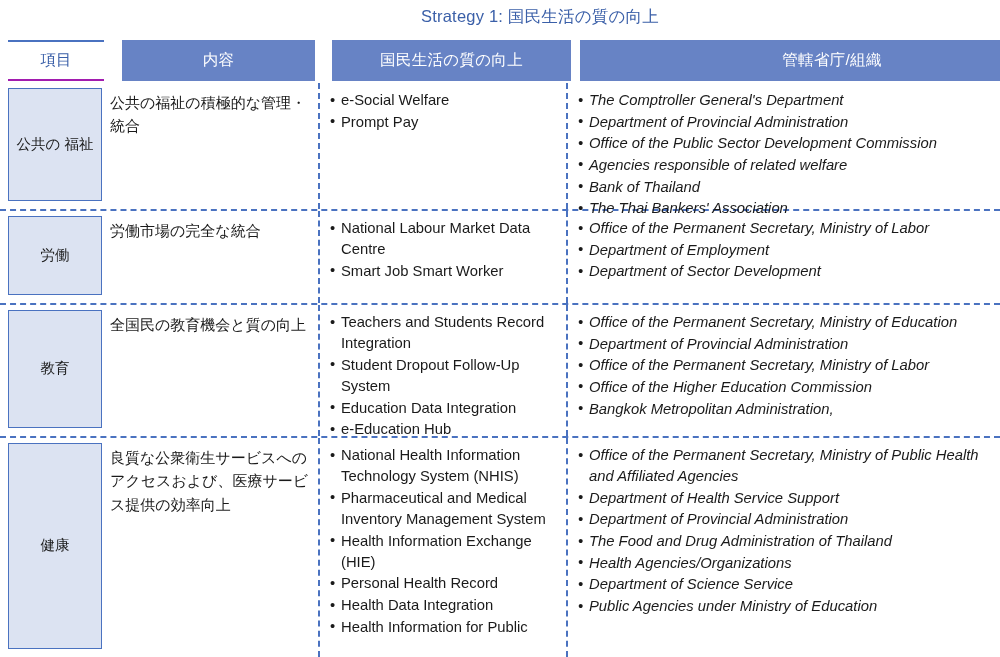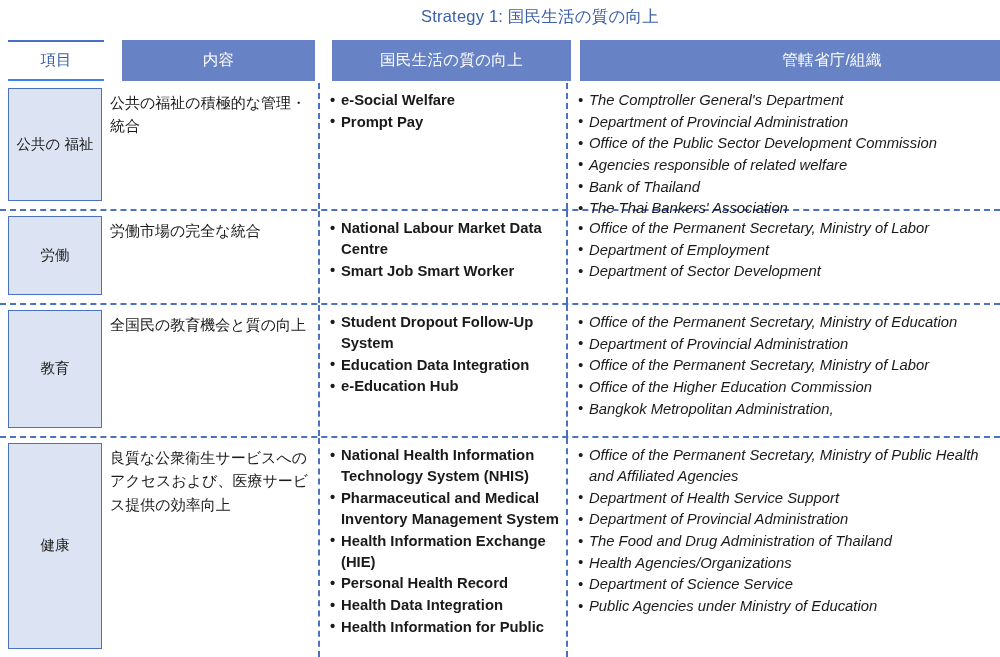--- a/index.html
+++ b/index.html
@@ -65,21 +65,21 @@
     top: 0;
     height: 41px;
     box-sizing: border-box;
     display: flex;
     align-items: center;
     justify-content: center;
     font-size: 15.5px;
     color: #3a5fa8;
     background: transparent;
     border-top: 2px solid #4a72c0;
-    border-bottom: 2px solid #3b82f6;
+    border-bottom: 2px solid #a21caf;
   }
 
   
   .hdr-koumoku { left: 8px;   width: 96px; }
   .hdr-naiyou  { left: 110px; width: 193px; }
   .hdr-project { left: 320px; width: 239px; }
   .hdr-agency  { left: 568px; width: 504px; }
 
   
   .body-area {
@@ -106,21 +106,21 @@
   .cell {
     position: absolute;
     top: 0;
     box-sizing: border-box;
     height: 100%;
   }
 
   
   .c-label   { left: 8px;   width: 96px; }
   .c-content { left: 110px; width: 200px; }
-  .c-project { left: 318px; width: 243px; padding-left: 10px; border-left: 2px dashed #4a72c0; font-weight: bold; }
+  .c-project { left: 318px; width: 243px; padding-left: 10px; border-left: 2px dashed #4a72c0; }
   .c-agency  { left: 566px; width: 430px; padding-left: 10px; border-left: 2px dashed #4a72c0; }
 
   .label-box {
     position: absolute;
     left: 0;
     top: 5px;
     bottom: 8px;
     width: 94px;
     background: #dce3f2;
     border: 1.5px solid #4a72c0;
@@ -228,20 +228,21 @@
 
     <div class="row row-h3">
       <div class="cell c-label">
         <div class="label-box">教育</div>
       </div>
       <div class="cell c-content">
         <div class="content-text">全国民の教育機会と質の向上</div>
       </div>
       <div class="cell c-project">
         <ul class="bullets project-list">
+            <li>Teachers and Students Record Integration</li>
             <li>Student Dropout Follow-Up System</li>
             <li>Education Data Integration</li>
             <li>e-Education Hub</li>
           </ul>
       </div>
       <div class="cell c-agency">
         <ul class="bullets agency-list">
             <li>Office of the Permanent Secretary, Ministry of Education</li>
             <li>Department of Provincial Administration</li>
             <li>Office of the Permanent Secretary, Ministry of Labor</li>

